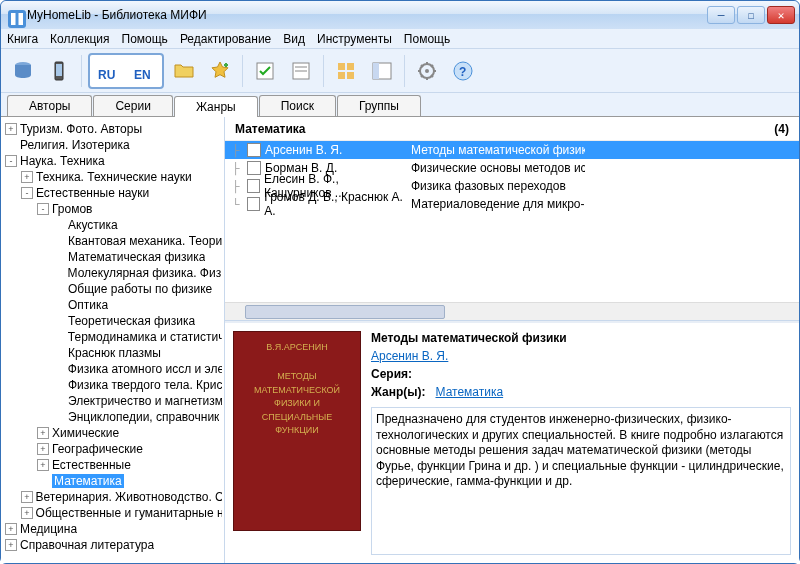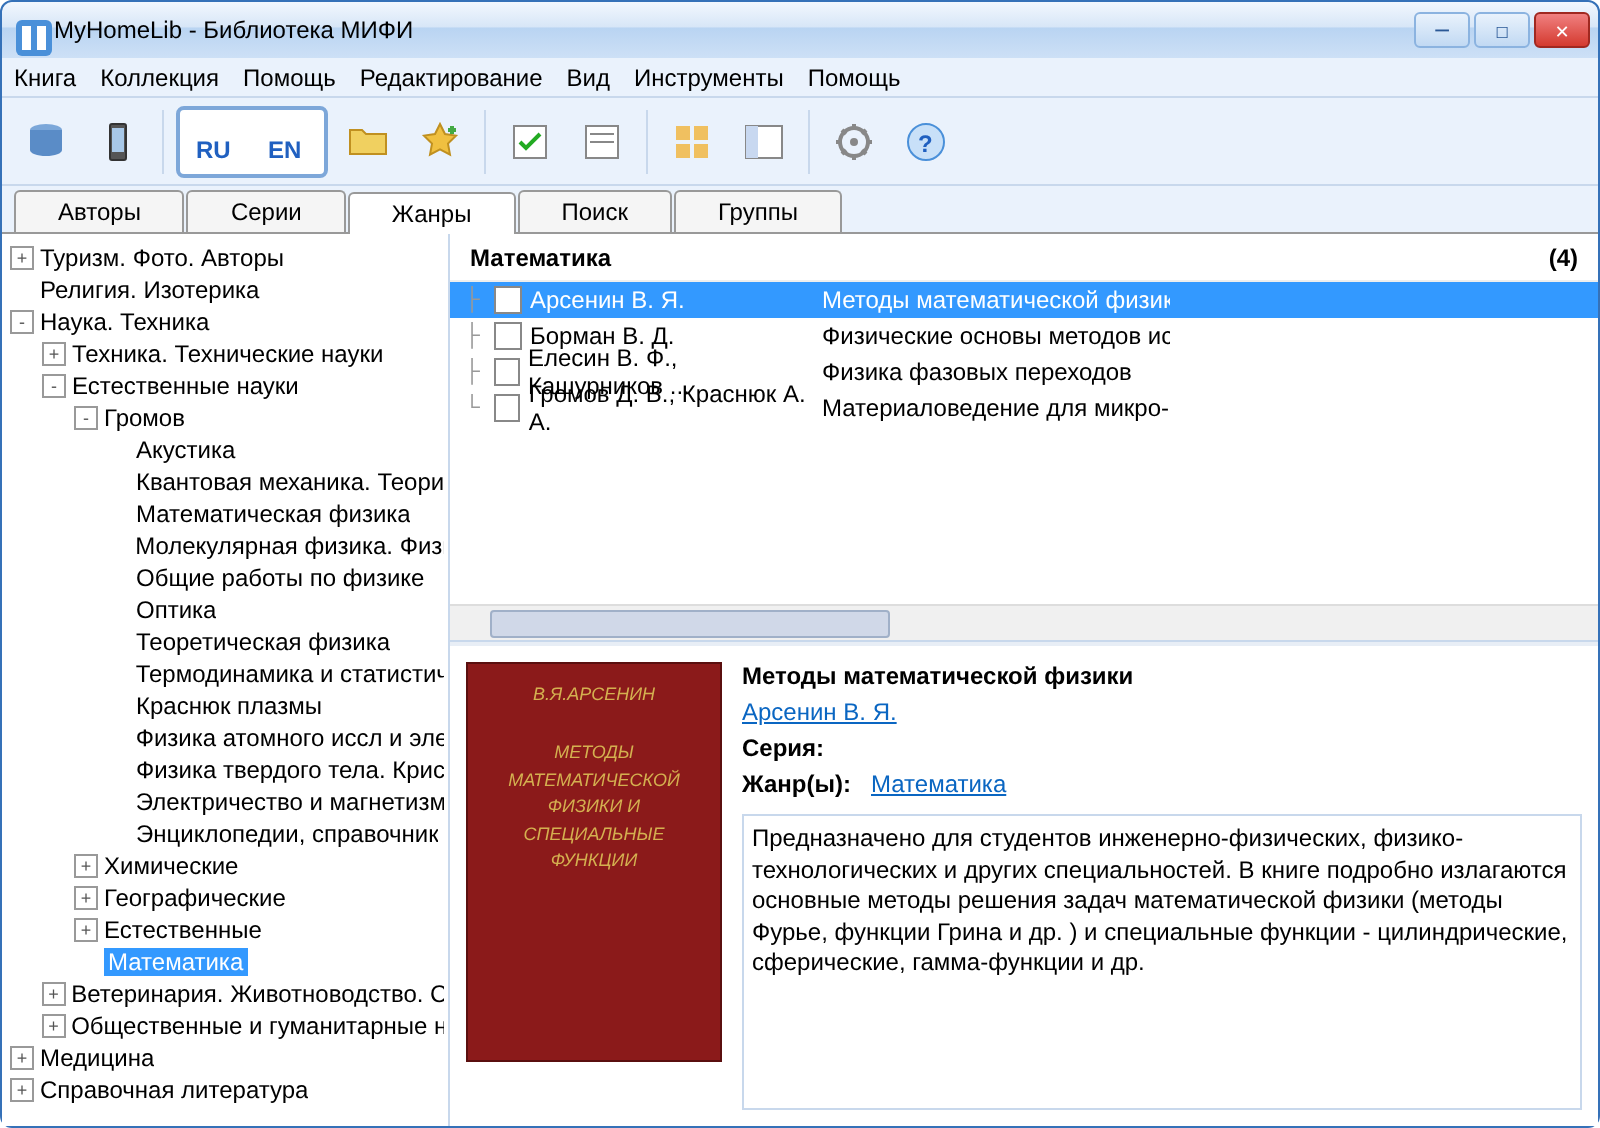--- a/index.html
+++ b/index.html
@@ -47,21 +47,21 @@
 .row.selected { background: #3399ff; color: #fff; }
 .row .tree-glyph { width: 22px; display: flex; justify-content: center; color: #999; font-size: 11px; }
 .row .chk { width: 14px; height: 14px; border: 1px solid #888; background: #fff; margin-right: 4px; }
 .col-author { width: 162px; display: flex; align-items: center; }
 .col-title { width: 176px; padding-left: 2px; overflow: hidden; white-space: nowrap; }
 .col-series { flex: 1; padding-left: 2px; }
 .scroll-h { height: 18px; background: #f0f0f0; border-top: 1px solid #ddd; display: flex; align-items: center; }
 .scroll-h .thumb { height: 14px; background: #d0d8e8; border: 1px solid #a0b0c8; border-radius: 2px; margin-left: 20px; width: 200px; }
 
 .detail { flex: 1; display: flex; padding: 8px; gap: 10px; overflow: hidden; border-top: 2px solid #e8eef6; }
-.book-cover { width: 128px; height: 200px; background: #8b1a1a; border: 1px solid #5a0f0f; color: #d4b050; font-size: 8px; padding: 10px 8px; display: flex; flex-direction: column; align-items: center; font-style: italic; }
+.book-cover { width: 128px; height: 200px; background: #8b1a1a; border: 1px solid #5a0f0f; color: #d4b050; font-size: 8px; padding: 10px 8px; display: flex; flex-direction: column; align-items: center; }
 .book-cover .ba { font-size: 9px; margin-bottom: 18px; }
 .book-cover .bt { text-align: center; line-height: 1.5; font-size: 9px; text-transform: uppercase; }
 .detail-right { flex: 1; display: flex; flex-direction: column; gap: 4px; overflow: hidden; }
 .detail-right .title { font-weight: bold; }
 .detail-right .link { color: #0a66c2; text-decoration: underline; }
 .desc { border: 1px solid #c8d8ec; padding: 4px; flex: 1; overflow-y: auto; margin-top: 4px; line-height: 1.3; position: relative; }
 
 .statusbar { height: 22px; background: #eaf2fc; border-top: 1px solid #c8d8ec; display: flex; align-items: center; justify-content: flex-end; padding: 0 10px; }
 
 svg { width: 24px; height: 24px; }

